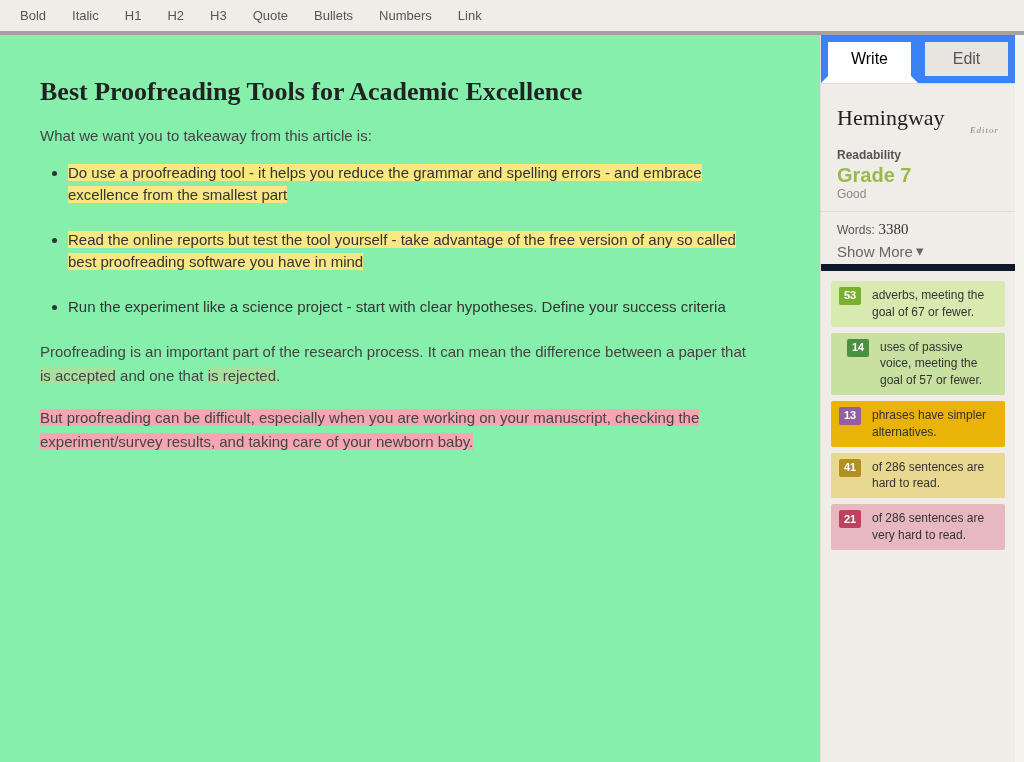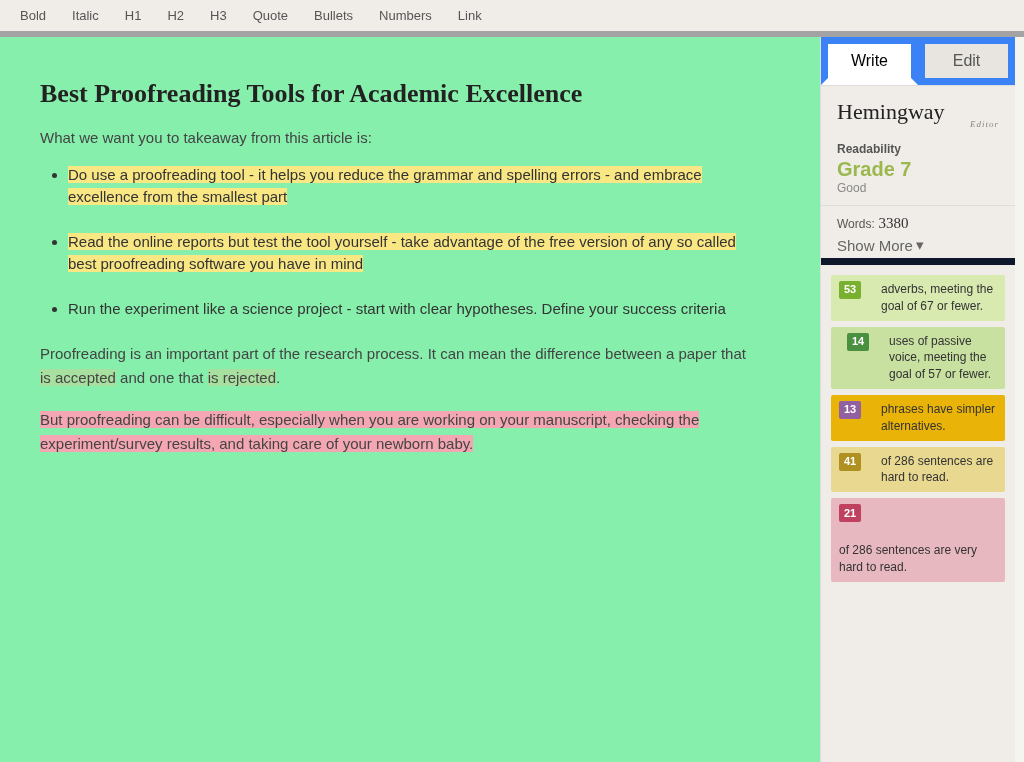--- a/index.html
+++ b/index.html
@@ -8,21 +8,21 @@
       background: #f5f5f0;
       display: flex;
       flex-direction: column;
       min-height: 762px;
       font-size: 15px;
       color: #333;
     }
     
     #toolbar {
       background: #f0ede8;
-      border-bottom: 6px solid #a3a3a3;
+      border-bottom: 4px solid #a3a3a3;
       padding: 6px 16px;
       display: flex;
       align-items: center;
       gap: 18px;
       font-family: Arial, sans-serif;
       font-size: 13px;
       color: #555;
       flex-shrink: 0;
     }
     #toolbar span {
@@ -134,21 +134,21 @@
       color: #555;
     }
     .sidebar-tab.active {
       background: #fff;
       border-bottom-color: #fff;
       color: #000;
       font-weight: normal;
     }
 
     #hemingway-logo {
-      padding: 14px 16px 6px;
+      padding: 22px 16px 6px;
       font-family: Georgia, serif;
       font-size: 22px;
       color: #222;
       line-height: 1.1;
     }
     #hemingway-logo .editor-sub {
       font-size: 9px;
       color: #888;
       font-style: italic;
       display: block;
@@ -207,21 +207,21 @@
     #stats-section {
       padding: 10px 10px 0;
       display: flex;
       flex-direction: column;
       gap: 6px;
     }
 
     .stat-card {
       display: flex;
       align-items: flex-start;
-      gap: 20px;
+      gap: 11px;
       padding: 6px 8px;
       border-radius: 2px;
       font-family: Arial, sans-serif;
       font-size: 12px;
       line-height: 1.4;
       color: #333;
     }
     .stat-badge {
       min-width: 22px;
       height: 18px;
@@ -235,21 +235,21 @@
       flex-shrink: 0;
     }
     .stat-card.adverbs { background: #d8eab0; }
     .stat-card.adverbs .stat-badge { background: #7ab030; }
     .stat-card.passive { background: #c8e0a0; padding-left: 16px; }
     .stat-card.passive .stat-badge { background: #4a9040; }
     .stat-card.phrases { background: #eab308; }
     .stat-card.phrases .stat-badge { background: #9060a0; }
     .stat-card.hard { background: #e8d890; }
     .stat-card.hard .stat-badge { background: #b09020; }
-    .stat-card.very-hard { background: #e8b8c0; flex-direction: column; }
+    .stat-card.very-hard { background: #e8b8c0; }
     .stat-card.very-hard .stat-badge { background: #c04060; }
   </style>
 </head>
 <body>
 
 <div id="toolbar">
   <span>Bold</span>
   <span>Italic</span>
   <span>H1</span>
   <span>H2</span>

